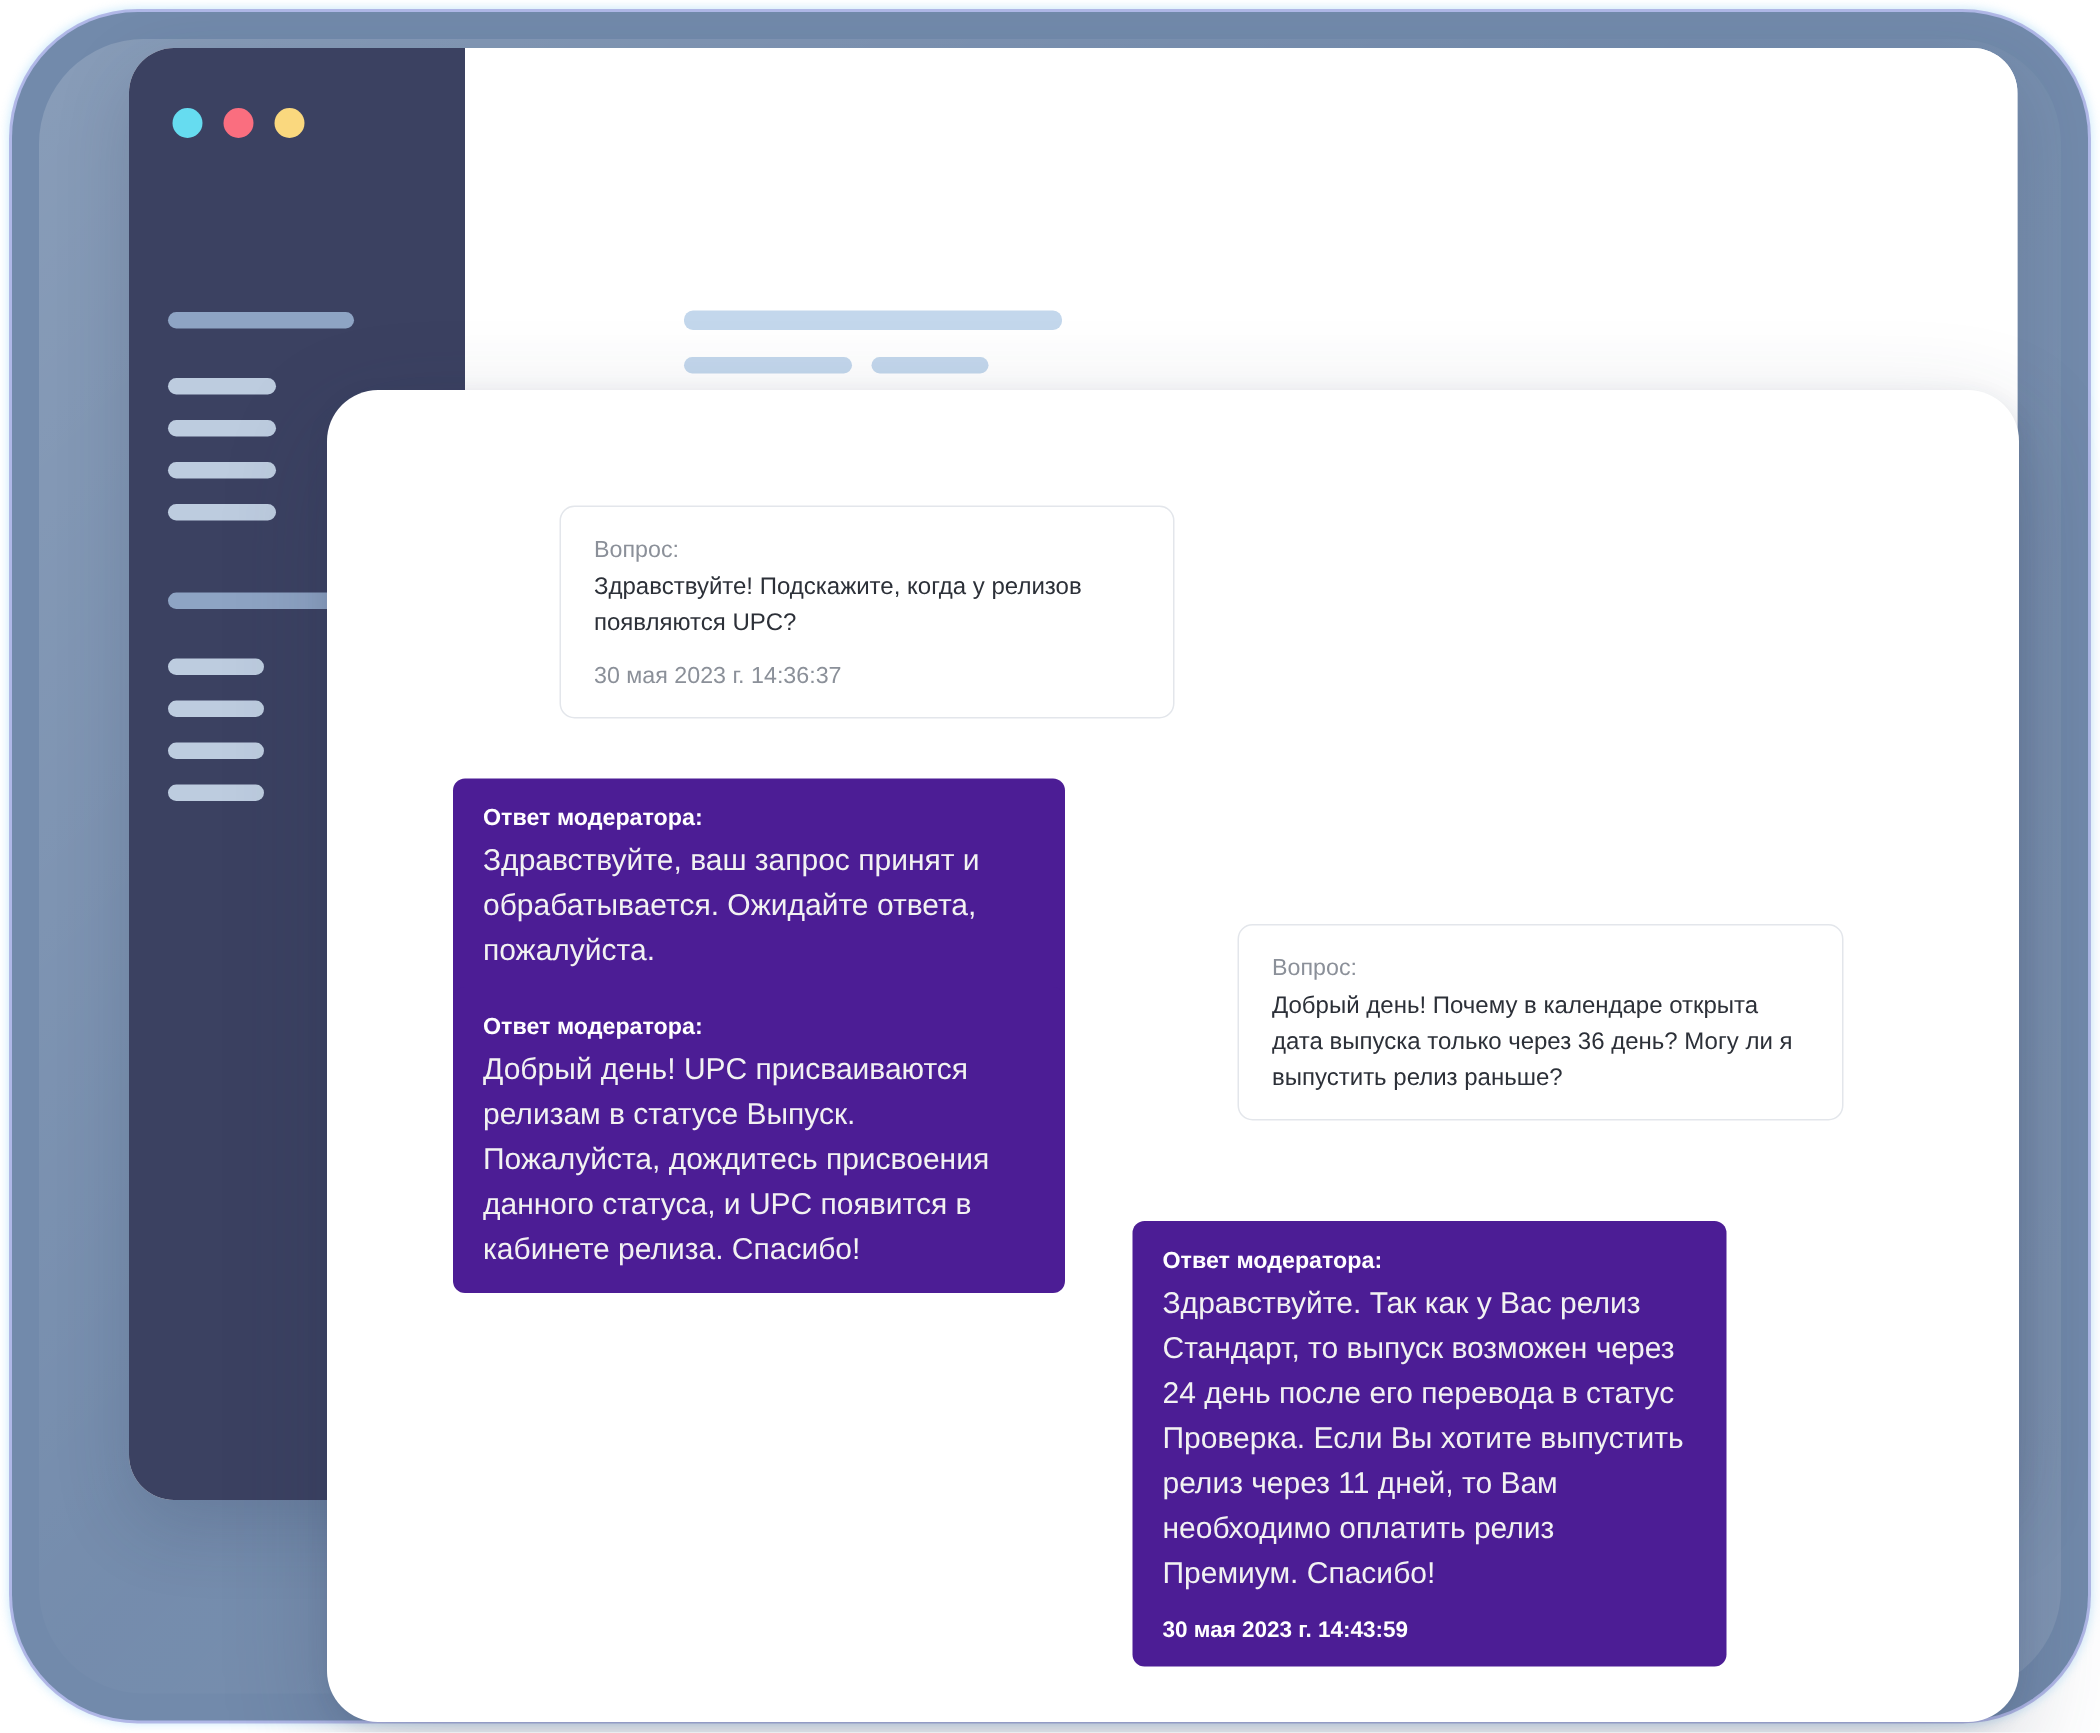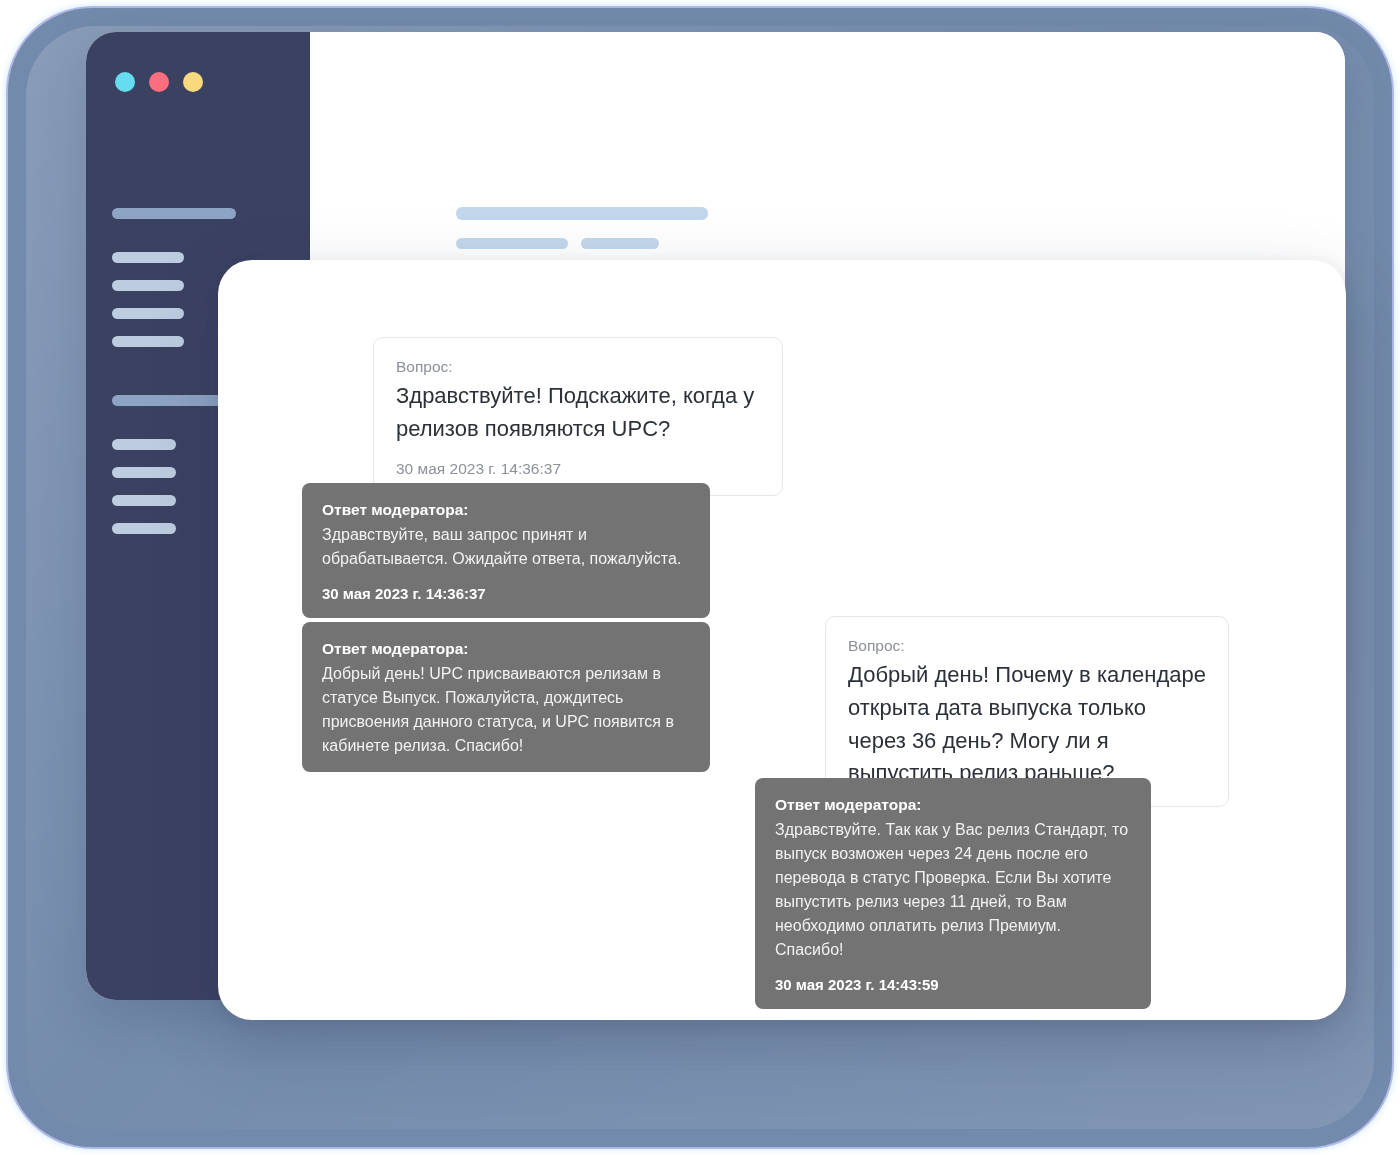--- a/index.html
+++ b/index.html
@@ -106,21 +106,21 @@
     border-radius: 6px;
     background: #c3d7ec;
   }
 
   
   .overlay-card {
     position: absolute;
     left: 218px;
     top: 260px;
     width: 1128px;
-    height: 760px;
+    height: 888px;
     border-radius: 34px;
     background: #ffffff;
     box-shadow: 0 24px 70px rgba(45,55,85,0.22), 0 4px 14px rgba(45,55,85,0.10);
     overflow: hidden;
   }
   .thread {
     position: absolute;
     left: 0; top: 0;
     width: 100%;
     height: 100%;
@@ -131,42 +131,43 @@
     position: absolute;
     box-sizing: border-box;
   }
   .bubble.question {
     background: #ffffff;
     border: 1px solid #e3e6eb;
     border-radius: 10px;
     padding: 18px 22px 16px 22px;
   }
   .bubble.answer {
-    background: #737373;
+    background: #4c1d95;
     border-radius: 8px;
     padding: 16px 20px 14px 20px;
+    margin-top: 36px;
   }
   .bubble-label {
     font-size: 15.5px;
     line-height: 1.45;
     color: #8b9099;
     margin-bottom: 2px;
   }
   .bubble.answer .bubble-label {
     color: #ffffff;
     font-weight: bold;
   }
   .bubble-text {
-    font-size: 22px;
+    font-size: 16px;
     line-height: 1.48;
     color: #2c3038;
   }
   .bubble.answer .bubble-text {
     color: #f2f2f2;
-    font-size: 16px;
+    font-size: 20px;
     line-height: 1.5;
   }
   .bubble-time {
     font-size: 15.5px;
     line-height: 1.4;
     color: #8b9099;
     margin-top: 12px;
   }
   .bubble.answer .bubble-time {
     color: #ffffff;

